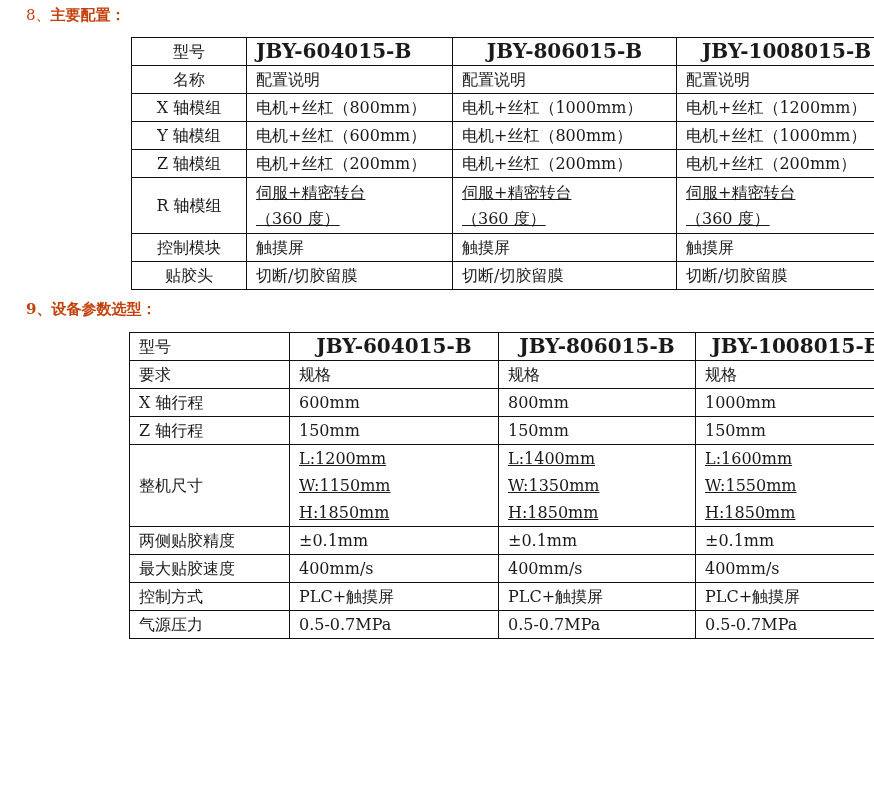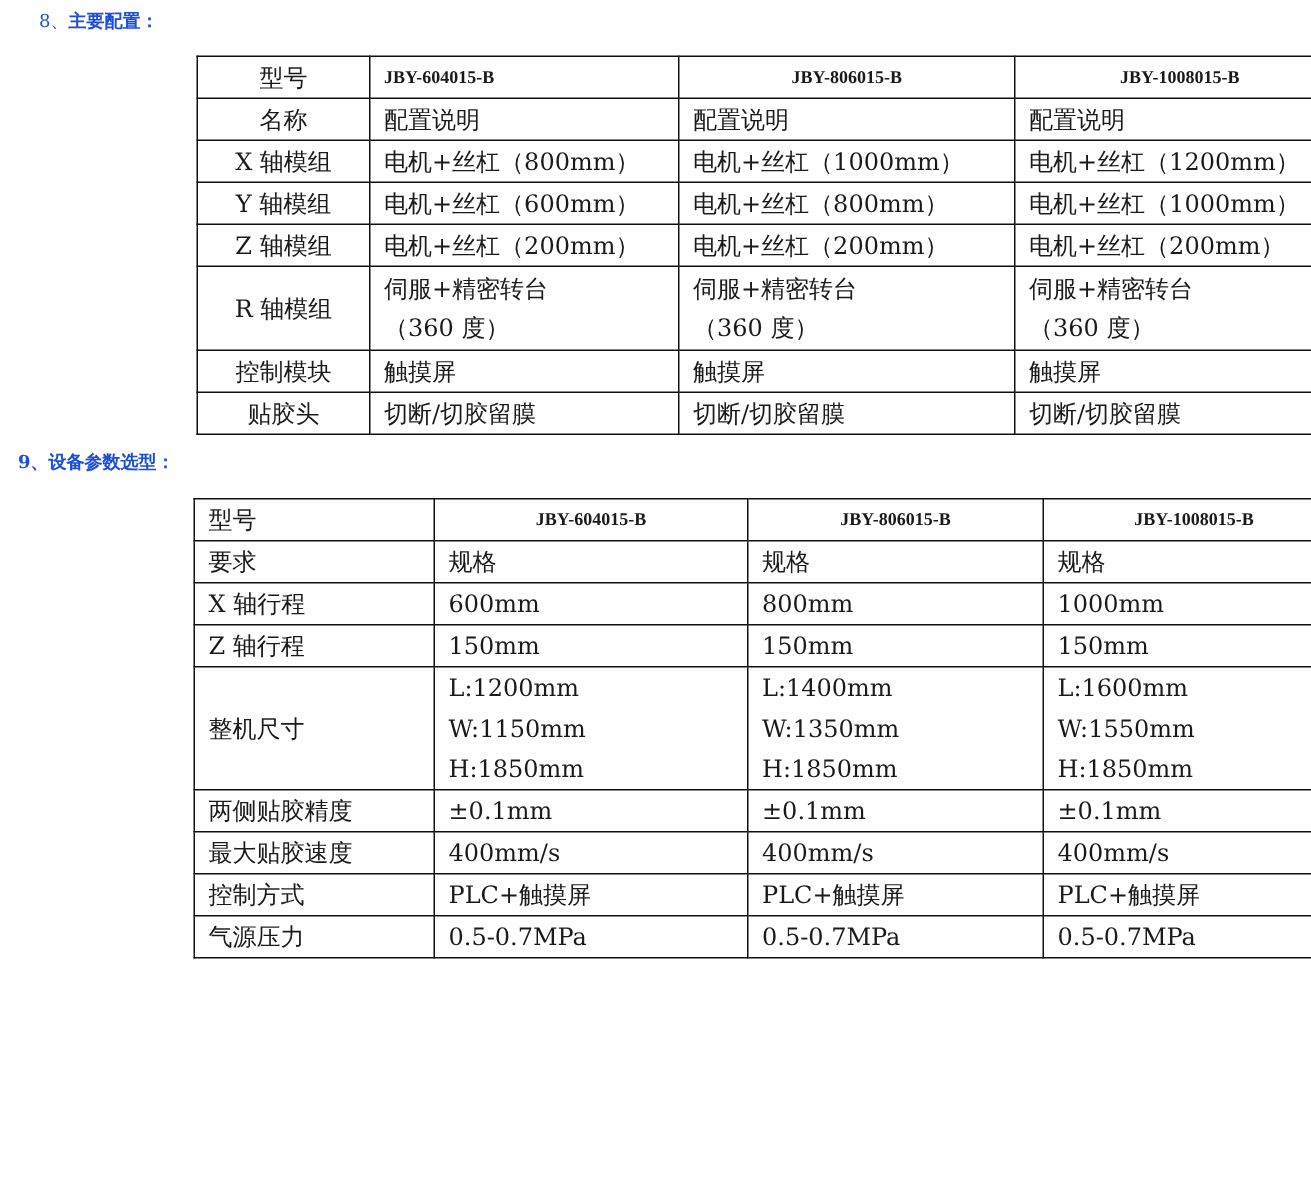--- a/index.html
+++ b/index.html
@@ -2,38 +2,38 @@
 <html><head>
 <meta charset="utf-8">
 <style>
   html, body { margin: 0; padding: 0; background: #ffffff; }
   body {
     width: 874px; height: 793px; position: relative; overflow: hidden;
     font-family: "DejaVu Serif", "Liberation Serif", serif;
     color: #1a1a1a;
   }
   .heading {
-    position: absolute; font-size: 12px; font-weight: bold; color: #1d4ed8;
+    position: absolute; font-size: 15px; font-weight: bold; color: #c2410c;
     white-space: nowrap;
   }
   .heading .num { font-weight: normal; }
   table {
     position: absolute; border-collapse: collapse; table-layout: fixed;
     font-size: 16px;
     margin-left: 47px;
   }
   td {
     border: 1.5px solid #111; padding: 0 0 0 9px; vertical-align: middle;
     white-space: nowrap; line-height: 27px; height: 27px; overflow: hidden;
   }
   td.center { text-align: center; padding: 0; }
-  td.model { font-weight: bold; text-align: center; padding: 0; font-size: 12px; font-family: Liberation Serif, serif; }
+  td.model { font-weight: bold; text-align: center; padding: 0; font-size: 20px; }
   td.tall2 { height: 55px; line-height: 26px; }
   td.tall3 { height: 80px; line-height: 27px; }
-  .line { display: block; }
+  .line { display: block; text-decoration: underline; }
   #t1 { left: 84px; top: 37px; width: 765px; }
   #t2 { left: 82px; top: 332px; width: 767px; }
 </style>
 </head>
 <body>
 
 <div class="heading" style="left:26px; top:6px;">
   <span class="num">8、</span><span>主要配置：</span>
 </div>
 
@@ -98,21 +98,21 @@
   </tr>
   <tr>
     <td class="center">贴胶头</td>
     <td>切断/切胶留膜</td>
     <td>切断/切胶留膜</td>
     <td>切断/切胶留膜</td>
   </tr>
 </tbody>
   </table>
 
-<div class="heading" style="left:12px; top:300px;text-align:center;">
+<div class="heading" style="left:26px; top:300px;text-align:center;">
   <span style="font-weight:bold;">9、</span><span>设备参数选型：</span>
 </div>
 
 <table id="t2">
   <colgroup>
     <col style="width:160px">
       <col style="width:209px">
       <col style="width:197px">
       <col style="width:201px">
   </colgroup>

